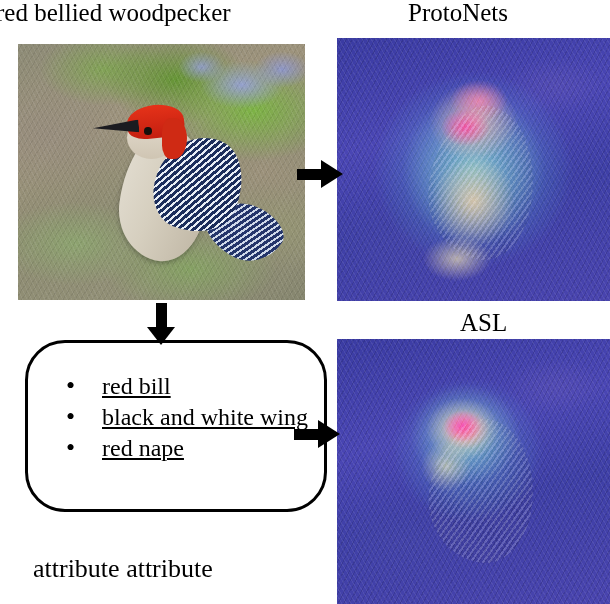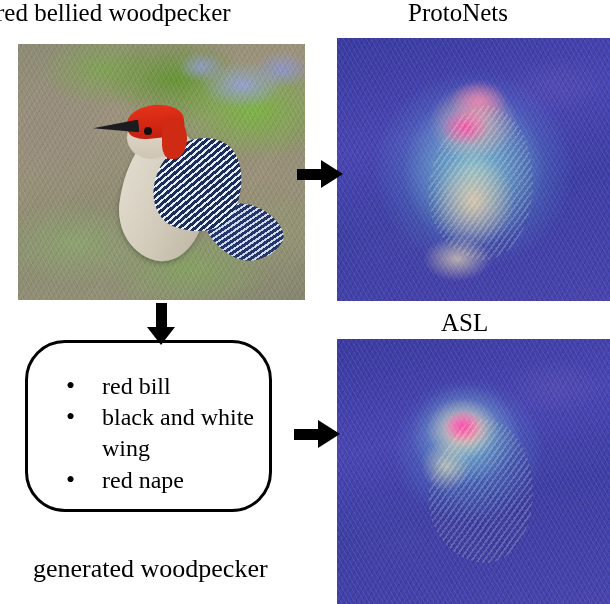--- a/index.html
+++ b/index.html
@@ -2,21 +2,21 @@
 <html><head>
 <meta charset="utf-8">
 <style>
   html,body{margin:0;padding:0;background:#ffffff;}
   body{width:610px;height:604px;position:relative;overflow:hidden;
        font-family:"Liberation Serif","DejaVu Serif",serif;color:#000;}
 
   .lbl{position:absolute;white-space:nowrap;font-size:25px;line-height:1;}
   #title-class{left:-4px;top:0px;}
   #title-protonets{left:408px;top:0px;}
-  #title-asl{left:441px;top:310px;}
+  #title-asl{left:460px;top:310px;}
   #caption-generated{left:33px;top:556px;font-size:26px;}
 
   .panel{position:absolute;overflow:hidden;background:#2b2f3a;}
 
   
   #photo{left:18px;top:44px;width:287px;height:256px;}
   #photo .sky,#photo .l0{position:absolute;inset:0;}
   #photo .l0{
     background:
       radial-gradient(ellipse 60px 34px at 78% 16%, rgba(150,160,225,.85), rgba(150,160,225,0) 70%),
@@ -93,22 +93,22 @@
       radial-gradient(ellipse 34px 28px at 47% 34%, rgba(255,110,0,.88), rgba(255,110,0,0) 72%),
       radial-gradient(ellipse 50px 42px at 46% 34%, rgba(252,215,25,.85), rgba(252,215,25,0) 74%),
       radial-gradient(ellipse 34px 34px at 40% 48%, rgba(235,225,40,.60), rgba(235,225,40,0) 74%),
       radial-gradient(ellipse 74px 68px at 47% 36%, rgba(110,215,110,.58), rgba(110,215,110,0) 74%),
       radial-gradient(ellipse 100px 96px at 48% 42%, rgba(40,195,205,.42), rgba(40,195,205,0) 76%);}
   #heat-asl .birdghost{top:30%;height:54%;}
   #heat-proto{left:337px;top:38px;width:273px;height:263px;}
   #heat-asl{left:337px;top:339px;width:273px;height:265px;}
 
   
-  #attr-box{position:absolute;left:25px;top:340px;width:247px;height:172px;
-    border:3px solid #000;border-radius:40px;background:#fff;box-sizing:border-box;}
+  #attr-box{position:absolute;left:25px;top:340px;width:302px;height:172px;
+    border:3px solid #000;border-radius:40px;background:#fff;box-sizing:border-box;text-decoration:underline;}
   #attr-list{list-style:none;margin:0;padding:28px 0 0 30px;}
   #attr-list li{position:relative;font-size:24px;line-height:1.30;padding-left:44px;}
   #attr-list li::before{content:"•";position:absolute;left:8px;top:-2px;font-size:26px;}
 
   
   .arrow{position:absolute;}
   .arrow .shaft{position:absolute;background:#000;}
   .arrow .head{position:absolute;width:0;height:0;}
   .ar-right .shaft{left:0;top:9px;width:26px;height:11px;}
   .ar-right .head{left:24px;top:0;border-top:14px solid transparent;
@@ -155,21 +155,21 @@
 </div>
 
 <div id="attr-box">
   <ul id="attr-list">
     <li>red bill</li>
     <li>black and white wing</li>
     <li>red nape</li>
   </ul>
 </div>
 
-<div class="lbl" id="caption-generated">generated woodpecker</div>
+<div class="lbl" id="caption-generated">attribute attribute</div>
 
 <div class="arrow ar-right" id="arrow-photo-proto">
   <div class="shaft"></div>
   <div class="head"></div>
 </div>
 <div class="arrow ar-right" id="arrow-attr-asl">
   <div class="shaft"></div>
   <div class="head"></div>
 </div>
 <div class="arrow" id="arrow-photo-attr">

